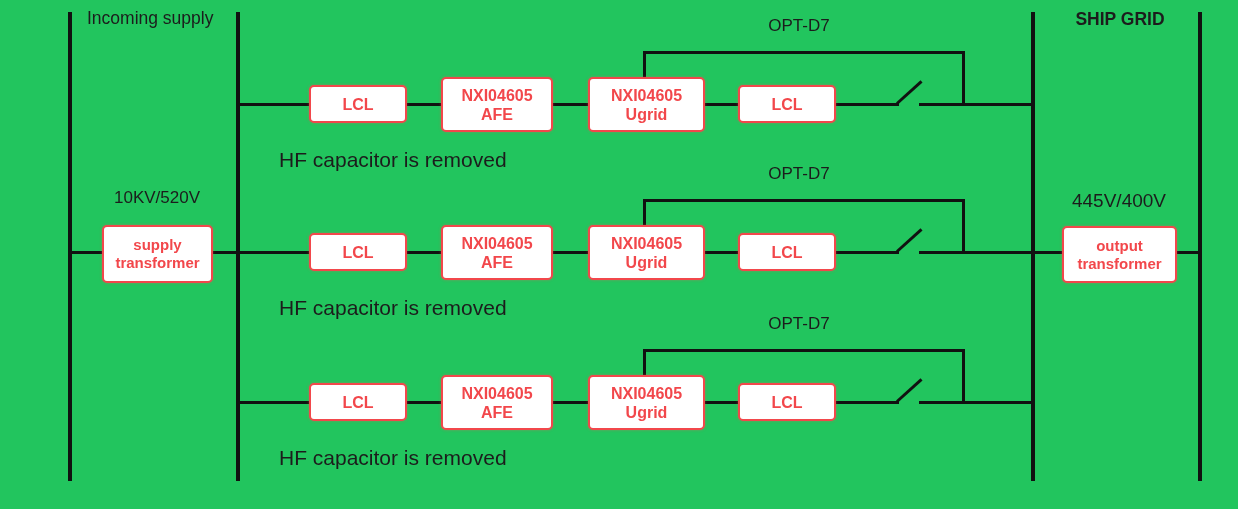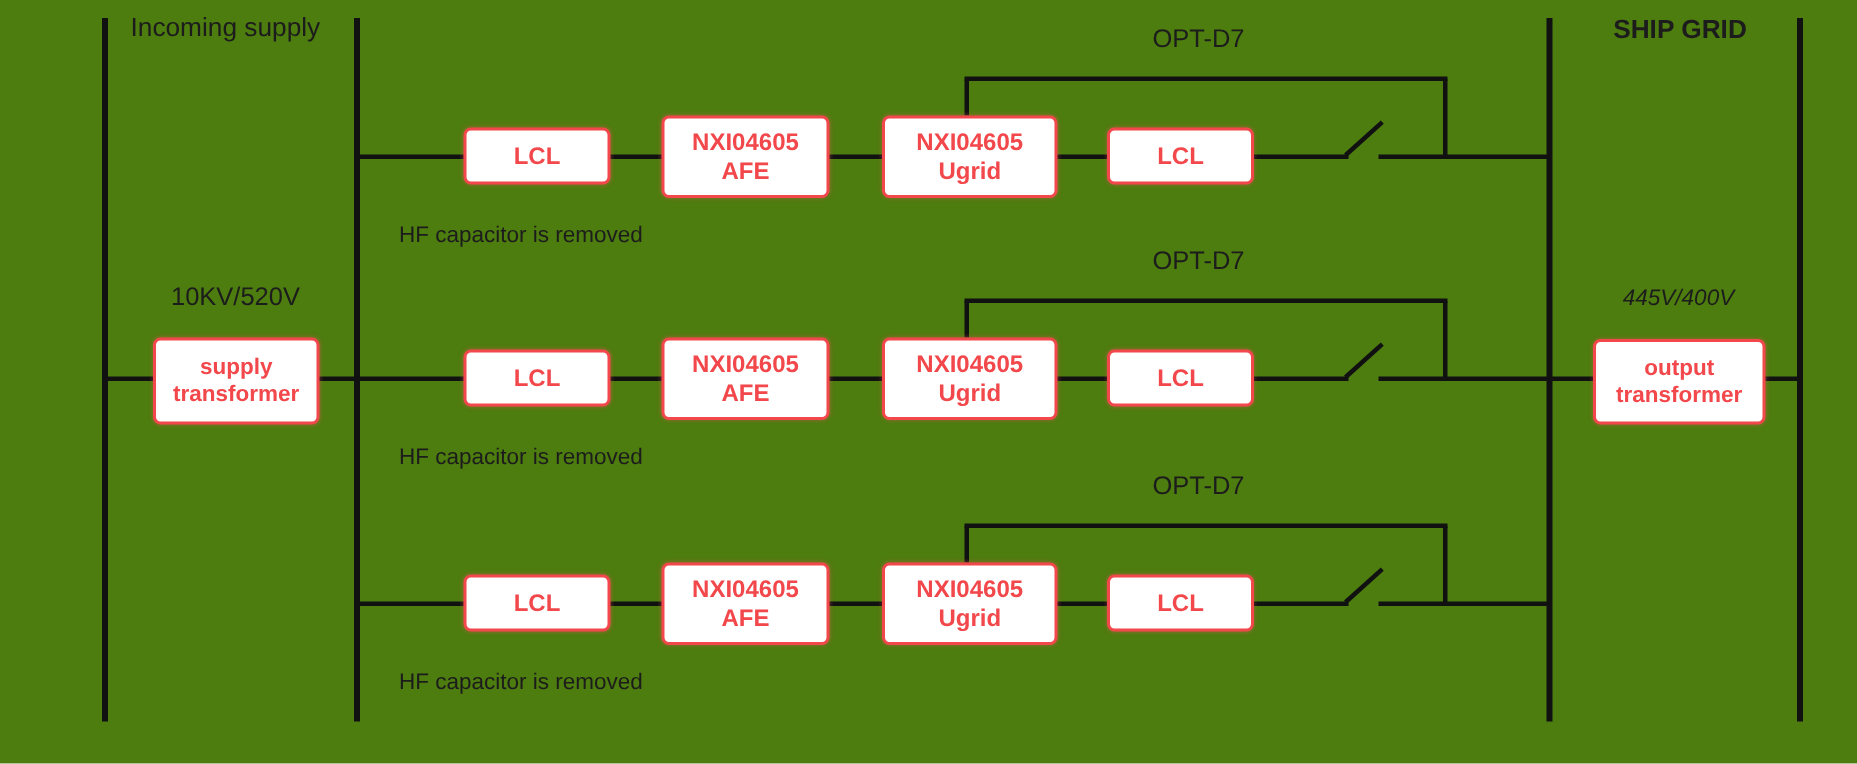--- a/index.html
+++ b/index.html
@@ -1,17 +1,17 @@
 <!DOCTYPE html>
 <html><head>
 <meta charset="utf-8">
 <style>
   html,body{margin:0;padding:0;background:#fff;}
   .canvas{
-    position:relative;width:1238px;height:509px;background:#4d7c0f;
+    position:relative;width:1238px;height:509px;background:#22c55e;
     font-family:"Liberation Sans",sans-serif;color:#1c1c1c;overflow:hidden;
   }
   
   .bus{position:absolute;top:12px;height:469px;width:4px;background:#111;}
   .wire{position:absolute;background:#111;}
   .wire.h{height:3px;}
   .wire.v{width:3px;}
   
   .rbox{
     position:absolute;box-sizing:border-box;background:#fff;
@@ -20,23 +20,23 @@
     display:flex;flex-direction:column;justify-content:center;align-items:center;
     box-shadow:0 0 3px rgba(244,92,92,.45);
     z-index:3;line-height:19px;font-size:16px;
   }
   .rbox span{display:block;}
   
   .label{position:absolute;z-index:4;white-space:nowrap;}
   .lbl-supply{left:87px;top:7px;font-size:17.5px;line-height:22px;}
   .lbl-ratio-in{left:92px;top:188px;width:130px;text-align:center;font-size:17px;}
   .lbl-grid{left:1055px;top:9px;width:130px;text-align:center;font-size:17.5px;font-weight:bold;}
-  .lbl-ratio-out{left:1054px;top:190px;width:130px;text-align:center;font-size:15px;font-style:italic;}
+  .lbl-ratio-out{left:1054px;top:190px;width:130px;text-align:center;font-size:19px;}
   .lbl-opt{left:739px;width:120px;top:calc(var(--y) - 88px);text-align:center;font-size:17px;}
-  .lbl-note{left:266px;top:calc(var(--y) + 44px);font-size:15px;}
+  .lbl-note{left:279px;top:calc(var(--y) + 44px);font-size:21px;}
   
   .branch{position:absolute;left:0;top:0;width:100%;height:100%;pointer-events:none;}
   .w-main{left:238px;width:661px;top:calc(var(--y) - 1px);}
   .w-out{left:919px;width:114px;top:calc(var(--y) - 1px);}
   .w-byp-top{left:643px;width:322px;top:calc(var(--y) - 53px);}
   .w-byp-riser{left:643px;top:calc(var(--y) - 51px);height:24px;}
   .w-byp-drop{left:962px;top:calc(var(--y) - 51px);height:51px;}
   .blade{
     position:absolute;left:897px;top:calc(var(--y) - 2px);width:33px;height:3px;
     background:#111;transform-origin:left center;transform:rotate(-42deg);z-index:2;

